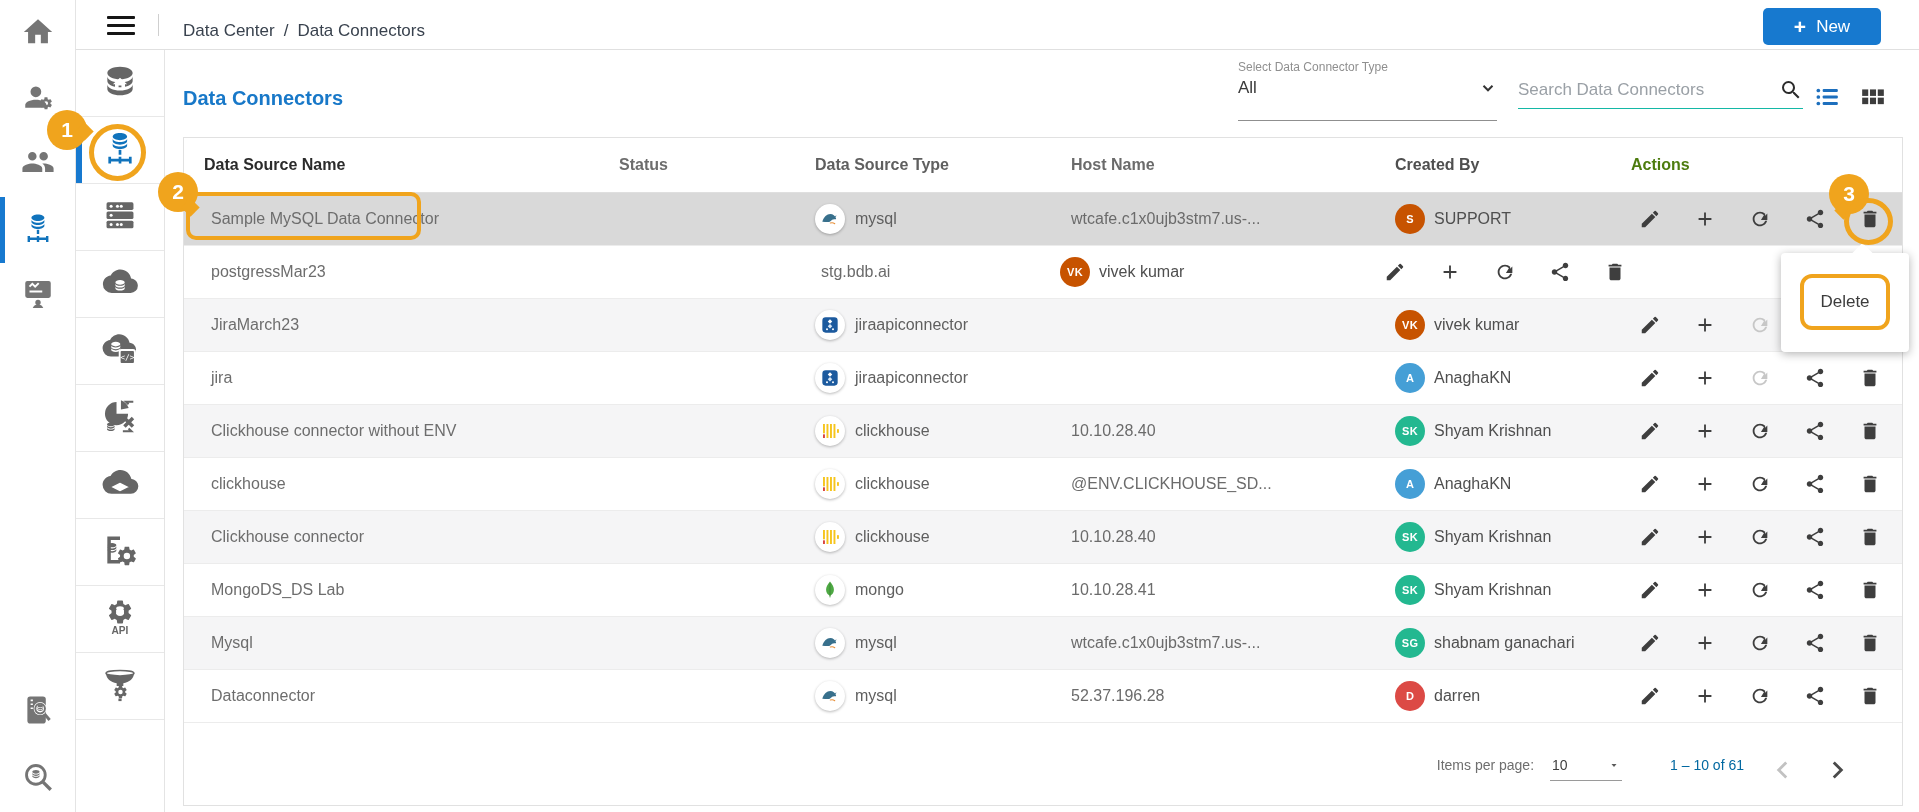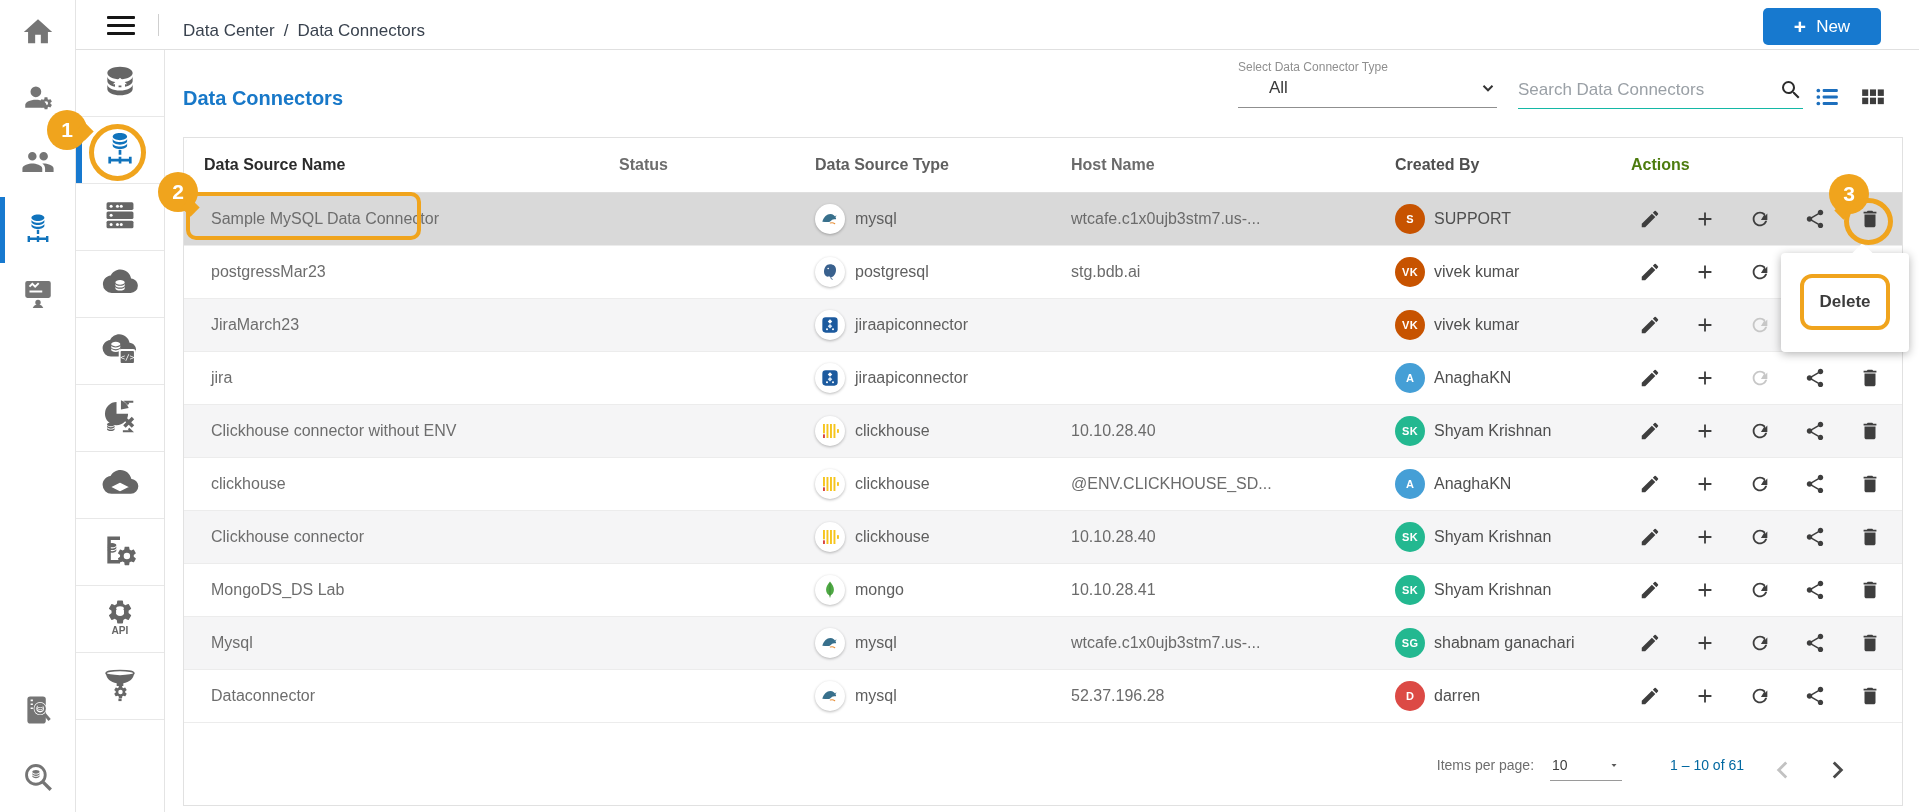--- a/index.html
+++ b/index.html
@@ -24,23 +24,23 @@
   .hamburger { position:absolute; left:31px; top:16px; width:28px; height:19px; display:flex; flex-direction:column; justify-content:space-between; cursor:pointer; }
   .hamburger span { display:block; height:3.4px; background:#151515; border-radius:1px; }
   .topbar-sep { position:absolute; left:82px; top:14px; width:1px; height:22px; background:#cfcfcf; }
   .breadcrumb { position:absolute; left:107px; top:0; height:62px; display:flex; align-items:center; gap:9px; font-size:17px; color:#39424e; }
   .btn-new { position:absolute; left:1687px; top:8px; width:118px; height:37px; background:#1779cf; color:#fff; border:none; border-radius:5px; font-size:17px; font-family:inherit; display:flex; align-items:center; justify-content:center; gap:10px; cursor:pointer; }
   .btn-new .plus { font-size:21px; font-weight:bold; line-height:1; }
 
   
   .page-title { position:absolute; left:183px; top:87px; font-size:20px; font-weight:bold; color:#1878c8; z-index:2; }
 
-  .filter-select { position:absolute; left:1238px; top:60px; width:259px; border-bottom:1px solid #8f8f8f; padding-bottom:9px; z-index:2; cursor:pointer; }
+  .filter-select { position:absolute; left:1238px; top:60px; width:259px; border-bottom:1px solid #8f8f8f; padding-bottom:22px; z-index:2; cursor:pointer; }
   .filter-select .lbl { font-size:12px; color:#8f8f8f; margin-bottom:4px; }
-  .filter-select .val-row { display:flex; align-items:center; justify-content:space-between;margin-left:31px; }
+  .filter-select .val-row { display:flex; align-items:center; justify-content:space-between; }
   .filter-select .val { font-size:17px; color:#3a3a3a; }
   .filter-select svg { width:18px; height:18px; }
 
   .search-box { position:absolute; left:1518px; top:78px; width:285px; border-bottom:1px solid #14b8a6; display:flex; align-items:center; padding-bottom:6px; z-index:2; }
   .search-box input { flex:1; border:none; outline:none; font-size:17px; color:#444; font-family:inherit; background:transparent; }
   .search-box input::placeholder { color:#9aa0a6; }
   .search-box svg { width:24px; height:24px; flex:none; }
   .view-toggle { position:absolute; top:84px; width:26px; height:26px; cursor:pointer; z-index:2; }
   .view-toggle svg { width:100%; height:100%; }
 
@@ -75,21 +75,21 @@
   .pp-select svg { width:12px; height:12px; }
   .pp-range { margin-right:26px; color:#0369a1; }
   .pg-chev { width:26px; height:26px; cursor:pointer; background:none; border:none; padding:0; }
   .pg-chev svg { width:26px; height:26px; }
   .pg-chev.prev { color:#c2c2c2; margin-right:28px; cursor:default; }
   .pg-chev.next { color:#4a4a4a; }
 
   
   .popup { position:absolute; left:1781px; top:253px; width:128px; height:99px; background:#fff; border-radius:4px; box-shadow:0 2px 10px rgba(0,0,0,.3); z-index:6; }
   .popup .pointer { position:absolute; top:-7px; left:74px; width:15px; height:15px; background:#fff; transform:rotate(45deg); }
-  .popup .del-box { position:relative; margin:21px auto 0; width:90px; height:56px; border:4px solid #f0a41d; border-radius:12px; display:flex; align-items:center; justify-content:center; font-size:17px; color:#3c3c3c; cursor:pointer; background:#fff;font-weight:bold; }
+  .popup .del-box { position:relative; margin:21px auto 0; width:90px; height:56px; border:4px solid #f0a41d; border-radius:12px; display:flex; align-items:center; justify-content:center; font-size:17px; color:#3c3c3c; cursor:pointer; background:#fff; }
 
   
   .ann { z-index:7; }
   .badge { position:absolute; width:40px; height:40px; background:#f0a41d; border-radius:50%; color:#fff; font-size:21px; font-weight:bold; display:flex; align-items:center; justify-content:center; }
   .badge::after { content:''; position:absolute; width:13px; height:13px; background:#f0a41d; transform:rotate(45deg); }
   .badge.b1 { left:47px; top:110px; }
   .badge.b1::after { right:-4px; top:15px; }
   .badge.b2 { left:158px; top:172px; }
   .badge.b2::after { right:1px; bottom:-2px; }
   .badge.b3 { left:1829px; top:174px; }
@@ -356,30 +356,20 @@
                 <path d="M18 16.08c-.76 0-1.44.3-1.96.77L8.91 12.7c.05-.23.09-.46.09-.7s-.04-.47-.09-.7l7.05-4.11c.54.5 1.25.81 2.04.81 1.66 0 3-1.34 3-3s-1.34-3-3-3-3 1.34-3 3c0 .24.04.47.09.7L8.04 9.81C7.5 9.31 6.79 9 6 9c-1.66 0-3 1.34-3 3s1.34 3 3 3c.79 0 1.5-.31 2.04-.81l7.12 4.16c-.05.21-.08.43-.08.65 0 1.61 1.31 2.92 2.92 2.92 1.61 0 2.92-1.31 2.92-2.92s-1.31-2.92-2.92-2.92z"></path>
               </svg></button>
             <button class="act-btn"><svg viewBox="0 0 24 24" fill="currentColor">
                 <path d="M6 19c0 1.1.9 2 2 2h8c1.1 0 2-.9 2-2V7H6v12zM19 4h-3.5l-1-1h-5l-1 1H5v2h14V4z"></path>
               </svg></button>
           </div>
         </div>
         <div class="trow">
           <div class="c-name">postgressMar23</div>
           <div class="c-status"></div>
-          <div class="c-type">
-            <span class="type-badge">
-              <svg viewBox="0 0 24 24">
-                <path d="M12 2.8c4.6 0 7.2 2.6 7.2 6.7 0 4.6-3.1 8.7-6.2 8.7-1 0-1.7-.4-2.1-1-2.9 1.4-6.1-1.2-6.1-5.1C4.8 6.9 7.4 2.8 12 2.8z" fill="#39618e"></path>
-                <circle cx="9.8" cy="7.8" r="1" fill="#fff"></circle>
-                <path d="M13 18.2c0 1.6.9 2.6 2.1 2.6" stroke="#39618e" stroke-width="1.2" fill="none"></path>
-              </svg>
-            </span>
-            <span>postgresql</span>
-          </div>
           <div class="c-host">stg.bdb.ai</div>
           <div class="c-creator">
             <span class="avatar" style="background:#c75300">VK</span>
             <span>vivek kumar</span>
           </div>
           <div class="c-actions">
             <button class="act-btn"><svg viewBox="0 0 24 24" fill="currentColor">
                 <path d="M3 17.25V21h3.75L17.81 9.94l-3.75-3.75L3 17.25zM20.71 7.04c.39-.39.39-1.02 0-1.41l-2.34-2.34a1 1 0 0 0-1.41 0l-1.83 1.83 3.75 3.75 1.83-1.83z"></path>
               </svg></button>
             <button class="act-btn"><svg viewBox="0 0 24 24" fill="currentColor">

